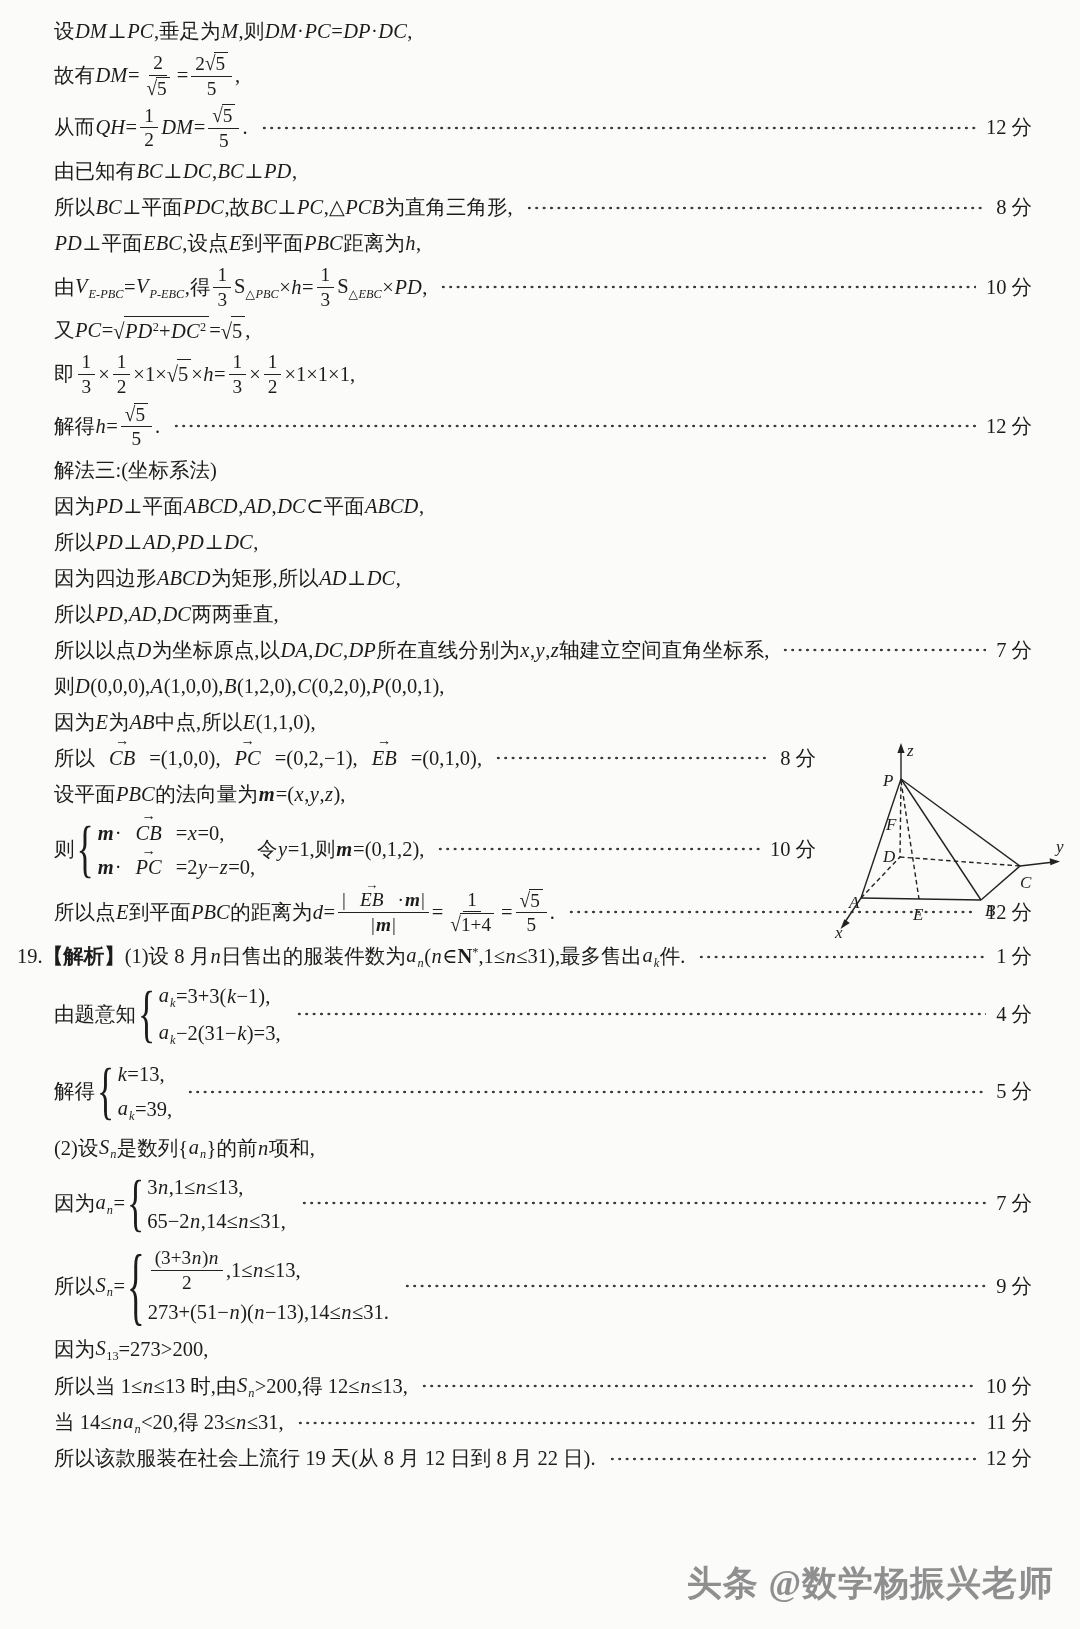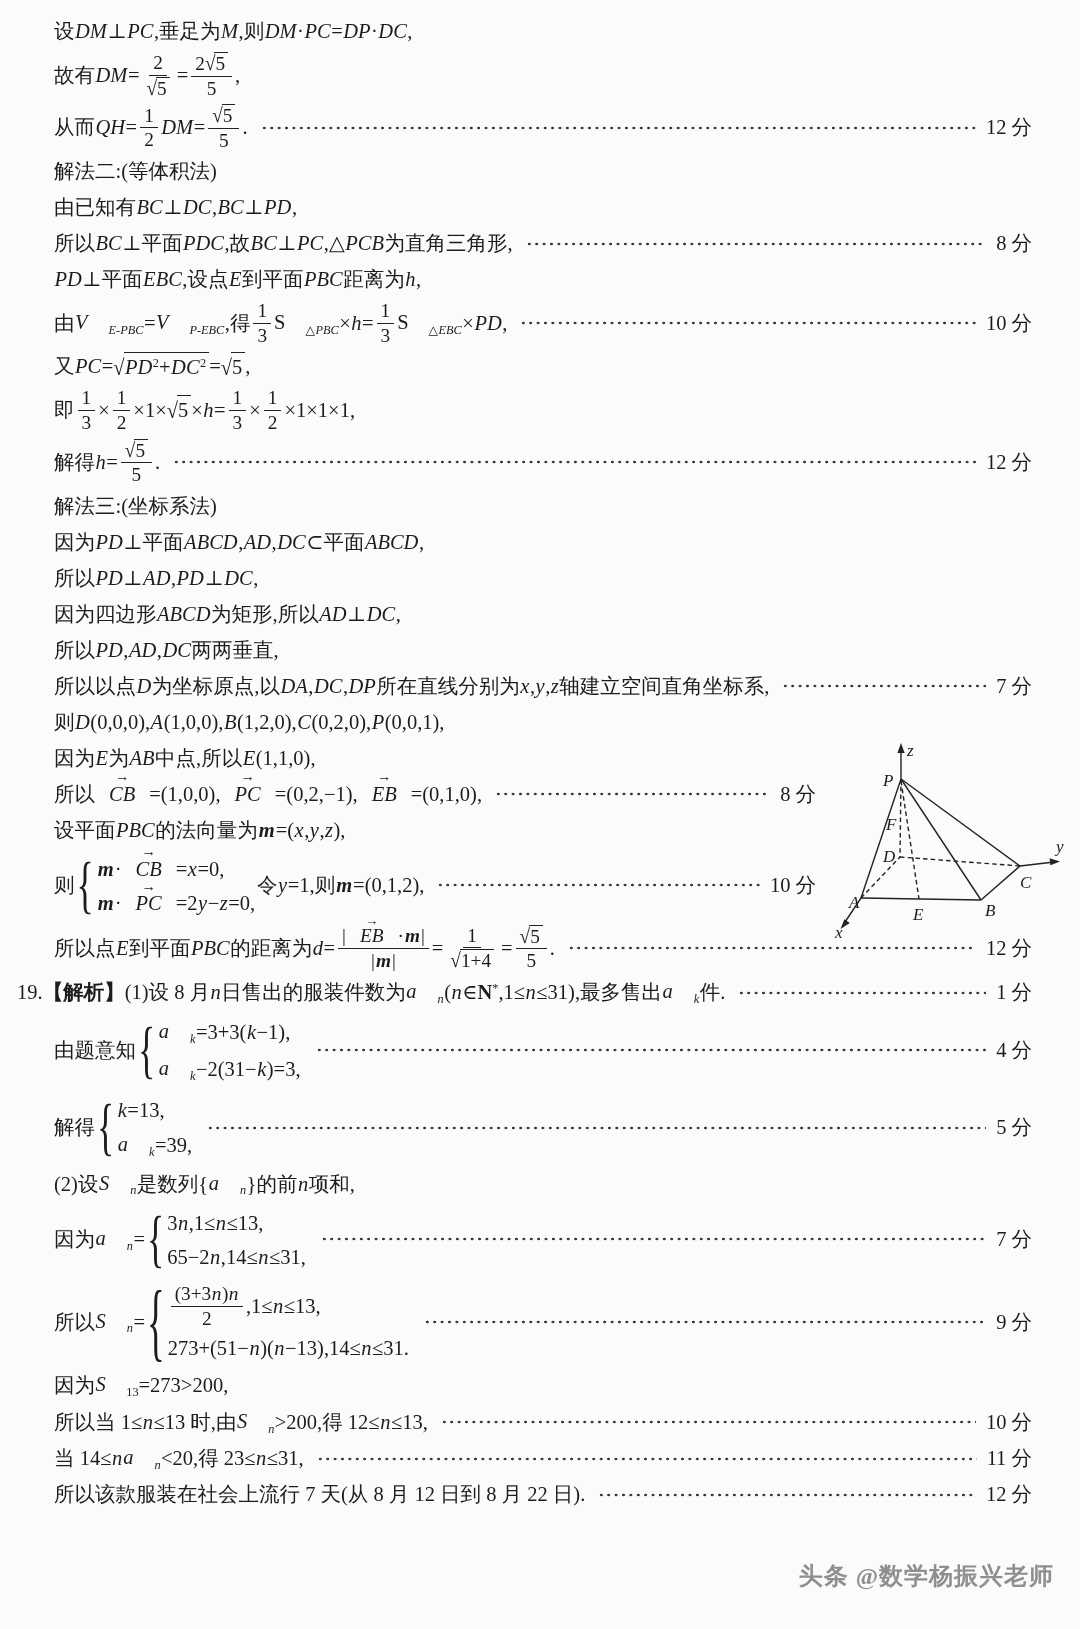--- a/index.html
+++ b/index.html
@@ -14,21 +14,21 @@
   .leader{flex:1 1 40px;min-width:20px;height:6px;margin:0 10px 0 14px;align-self:center;
           background-image:radial-gradient(circle at 2.2px 3px,#3b3b3b 1.25px,rgba(0,0,0,0) 1.6px);
           background-size:7.4px 6px;background-repeat:repeat-x;background-position:left center;}
   .score{white-space:nowrap;flex:0 0 auto;}
   
   .mt{font-style:normal;}
   .mi{font-style:italic;padding:0 0.5px;}
   .mb{font-style:italic;font-weight:bold;padding:0 1px;}
   .mh{font-weight:bold;}
   .scr{white-space:nowrap;}
-  sub{font-size:0.6em;vertical-align:-0.4em;font-style:inherit;margin-left:20px;}
+  sub{font-size:0.6em;vertical-align:-0.4em;font-style:inherit;}
   sup{font-size:0.6em;vertical-align:0.55em;}
   .frac{display:inline-flex;flex-direction:column;align-items:center;vertical-align:middle;
         margin:0 3px;font-size:0.94em;line-height:1.12;}
   .frac .num{padding:0 4px 1px;border-bottom:1.5px solid #222;display:inline-flex;align-items:center;}
   .frac .den{padding:1px 4px 0;display:inline-flex;align-items:center;}
   .sqrt{display:inline-flex;align-items:baseline;white-space:nowrap;}
   .rsym{display:inline-block;transform:scaleY(1.08);}
   .rbody{display:inline-block;border-top:1.5px solid #222;padding:0 3px 0 1px;margin-left:-1px;}
   .vec{display:inline-block;position:relative;font-style:italic;margin:0 14px;}
   .vec::before{content:"\2192";position:absolute;top:-0.92em;left:50%;transform:translateX(-50%);
@@ -37,21 +37,21 @@
   .brace{display:inline-block;font-size:1.75em;transform:scaleY(1.75);transform-origin:center;
          margin-right:3px;font-weight:400;}
   .tallcase .brace{font-size:1.8em;transform:scaleY(2.35);}
   .crows{display:inline-flex;flex-direction:column;align-items:flex-start;row-gap:3px;}
   .crow{white-space:nowrap;display:inline-flex;align-items:center;padding-top:2px;}
   
   .figure{position:absolute;left:828px;top:740px;width:242px;height:200px;}
   .figure text{font-size:17px;font-style:italic;fill:#1c1c1c;font-family:"Liberation Serif","DejaVu Serif",serif;}
   
   .footer{position:absolute;left:0;top:1548px;width:1080px;text-align:center;font-size:20px;color:#2a2a2a;}
-  .watermark{position:absolute;right:26px;top:1560px;font-size:24px;font-weight:bold;color:#8f8f8f;
+  .watermark{position:absolute;right:26px;top:1560px;font-size:35px;font-weight:bold;color:#8f8f8f;
              letter-spacing:1px;font-family:"Liberation Serif","DejaVu Serif",serif;}
 </style>
 </head>
 <body>
 
 <div class="page">
 
   <div class="lines" id="lines">
       <div class="line">
         <span class="lc">
@@ -127,25 +127,20 @@
               </span>
             </span>
             <span class="den">
               <span class="mt">5</span>
             </span>
           </span>
           <span class="mt">.</span>
         </span>
         <span class="leader"></span>
         <span class="score">12 分</span>
-      </div>
-      <div class="line">
-        <span class="lc">
-          <span class="mt">解法二:(等体积法)</span>
-        </span>
       </div>
       <div class="line">
         <span class="lc">
           <span class="mt">由已知有 </span>
           <span class="mi">BC</span>
           <span class="mt">⊥</span>
           <span class="mi">DC</span>
           <span class="mt">,</span>
           <span class="mi">BC</span>
           <span class="mt">⊥</span>
@@ -692,21 +687,21 @@
           <span class="scr"><span><span class="mi">a</span></span><sub><span class="mi">n</span></sub></span>
           <span class="mt">&lt;20,得 23≤</span>
           <span class="mi">n</span>
           <span class="mt">≤31,</span>
         </span>
         <span class="leader"></span>
         <span class="score">11 分</span>
       </div>
       <div class="line">
         <span class="lc">
-          <span class="mt">所以该款服装在社会上流行 7 天(从 8 月 12 日到 8 月 22 日).</span>
+          <span class="mt">所以该款服装在社会上流行 19 天(从 8 月 12 日到 8 月 22 日).</span>
         </span>
         <span class="leader"></span>
         <span class="score">12 分</span>
       </div>
     </div>
 
   <svg class="figure" viewBox="0 0 242 200" width="242" height="200">
     <g stroke="#222" stroke-width="1.4" fill="none">
 
       <line x1="73" y1="39" x2="73" y2="10"></line>

